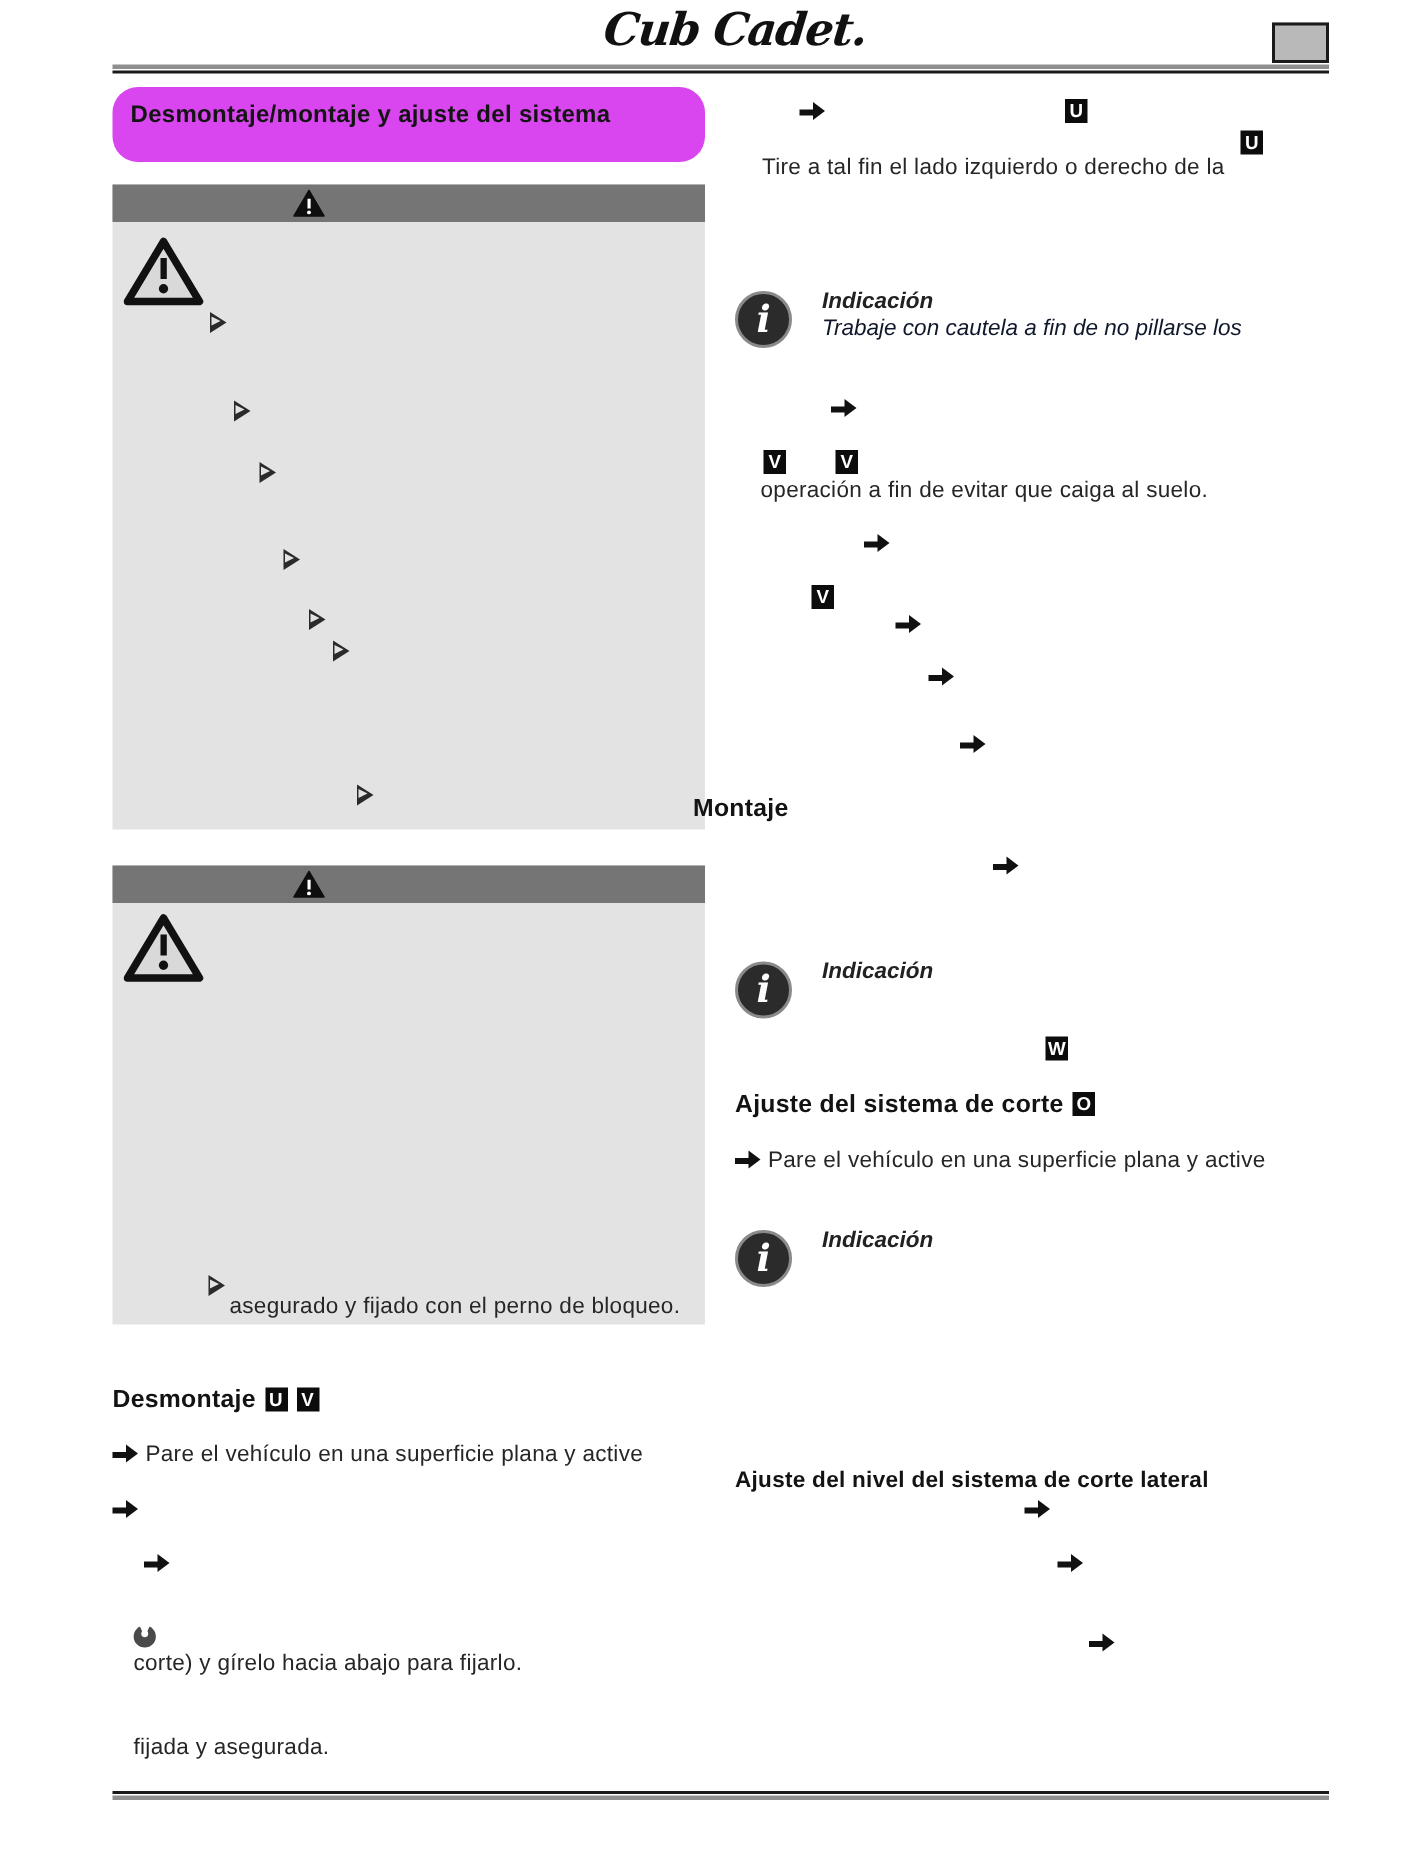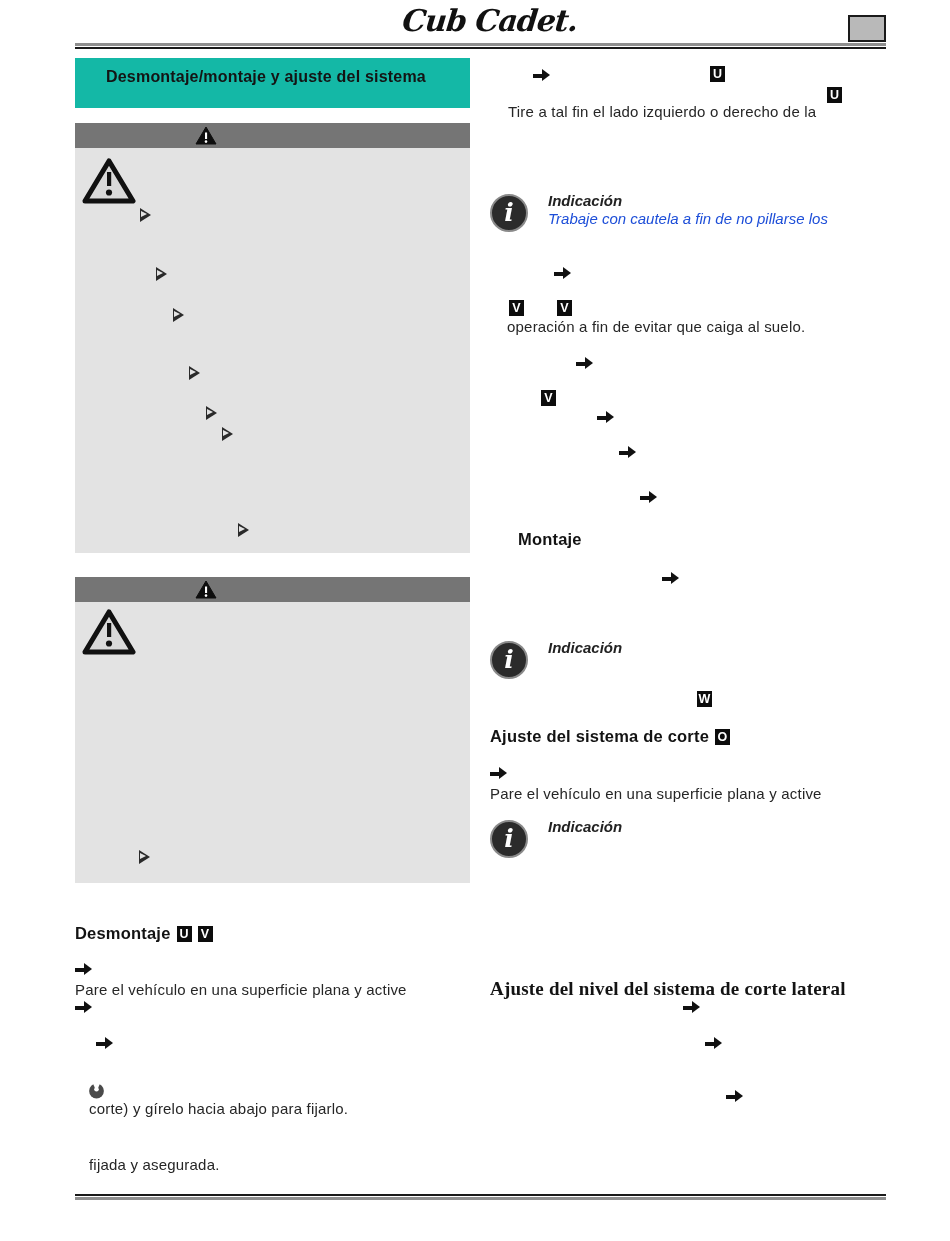--- a/index.html
+++ b/index.html
@@ -15,35 +15,35 @@
     font-family:"DejaVu Serif", serif; font-style:italic; font-weight:bold;
     font-size:30px; color:#111; letter-spacing:-1px; transform:skewX(-6deg);
     text-align:center;
   }
   .rule { background:#8f8f8f; }
   .rule.dark { background:#1a1a1a; }
   .pagebox { background:#b9b9b9; border:2px solid #1a1a1a; }
 
   
   .titlebar {
-    background:#14b8a6; font-weight:bold; font-size:16px; color:#141414;
-    padding:10px 0 0 31px; letter-spacing:0.2px;
+    background:#d946ef; font-weight:bold; font-size:16px; color:#141414;
+    padding:10px 0 0 12px; letter-spacing:0.2px;border-radius:17px;
   }
 
   
   .warnbox { background:#e3e3e3; }
   .warnhead { height:25px; background:#757575; padding-top:3px; }
   .warnhead svg { display:block; margin-left:120px; }
 
   
   .t  { font-size:15px; color:#262626; letter-spacing:0.2px; white-space:nowrap; }
   .h  { font-weight:bold; font-size:16.5px; color:#131313; letter-spacing:0.2px; white-space:nowrap; }
-  .h.small { font-size:19px;font-family:Liberation Serif, serif; }
+  .h.small { font-size:15px; }
   .note-title { font-weight:bold; font-style:italic; font-size:15px; color:#222; }
-  .note-body  { font-style:italic; font-size:15px; color:#1d4ed8; white-space:nowrap; }
+  .note-body  { font-style:italic; font-size:15px; color:#0f172a; white-space:nowrap; }
 
   
   .arrow { position:relative; display:inline-block; width:17px; height:13px; flex:none; }
   .arrow::before { content:""; position:absolute; left:0; top:5px; width:10px; height:3.6px; background:#111; }
   .arrow::after  { content:""; position:absolute; left:9px; top:0.2px; width:0; height:0;
                    border:6.3px solid transparent; border-right:0; border-left:8.5px solid #111; }
 
   
   .chevron { position:relative; display:inline-block; width:12px; height:14px; }
   .chevron::before { content:""; position:absolute; left:0; top:0; width:0; height:0;
@@ -58,21 +58,21 @@
   }
   .badge.inline { vertical-align:1px; margin-left:6px; }
 
   
   .info-icon { width:38px; height:38px; border-radius:50%; background:#2b2b2b;
                border:2px solid #8a8a8a; text-align:center; }
   .info-icon span { font-family:"DejaVu Serif", serif; font-style:italic; font-weight:bold;
                     font-size:25px; line-height:33px; color:#fff; }
 
   .step { display:flex; align-items:flex-start; gap:5px; font-size:15px; color:#262626;
-          letter-spacing:0.2px; white-space:nowrap;flex-direction:column; }
+          letter-spacing:0.2px; white-space:nowrap; }
   .step .arrow { margin-top:2px; }
 </style>
 </head>
 <body>
 
 <div id="page">
 
   
   <div class="abs logo" style="left:340px; top:3px; width:300px;">Cub Cadet.</div>
   <div class="abs pagebox" style="left:848px; top:15px; width:38px; height:27px;"></div>
@@ -113,20 +113,21 @@
         <rect x="10" y="6.5" width="2.1" height="6.5" fill="#fff"></rect>
         <circle cx="11" cy="15.6" r="1.3" fill="#fff"></circle>
       </svg>
     </div>
     <svg class="abs" style="left:7px; top:31px;" width="54" height="48" viewBox="0 0 54 48">
       <path d="M27 4 L51 44 L3 44 Z" fill="#d9d9d9" stroke="#111" stroke-width="5" stroke-linejoin="round"></path>
       <rect x="25" y="15" width="4.2" height="14" fill="#111"></rect>
       <circle cx="27" cy="35.5" r="3.1" fill="#111"></circle>
     </svg>
     <span class="abs chevron" style="left:64px; top:248px;"></span>
+    <div class="abs t" style="left:78px; top:285px;">asegurado y fijado con el perno de bloqueo.</div>
   </div>
 
   
   <div class="abs h" style="left:75px; top:924px;">
     <span>Desmontaje</span><span class="badge inline">U</span><span class="badge inline">V</span>
   </div>
 
   <div class="abs step" style="left:75px; top:961px;">
     <span class="arrow"></span>
     <span>Pare el vehículo en una superficie plana y active</span>
@@ -158,21 +159,21 @@
   <span class="abs arrow" style="left:490px; top:266px;"></span>
   <span class="abs badge" style="left:509px; top:300px;">V</span>
   <span class="abs badge" style="left:557px; top:300px;">V</span>
   <div class="abs t" style="left:507px; top:318px;">operación a fin de evitar que caiga al suelo.</div>
   <span class="abs arrow" style="left:490px; top:356px;"></span>
   <span class="abs badge" style="left:541px; top:390px;">V</span>
   <span class="abs arrow" style="left:490px; top:410px;"></span>
   <span class="abs arrow" style="left:490px; top:445px;"></span>
   <span class="abs arrow" style="left:490px; top:490px;"></span>
 
-  <div class="abs h" style="left:518px; top:530px;">Montaje</div>
+  <div class="abs h" style="left:462px; top:530px;">Montaje</div>
   <span class="abs arrow" style="left:490px; top:571px;"></span>
 
   
   <div class="abs info-icon" style="left:490px; top:641px;">
     <span>i</span>
   </div>
   <div class="abs note-title" style="left:548px; top:639px;">Indicación</div>
 
   <span class="abs badge" style="left:697px; top:691px;">W</span>
 

